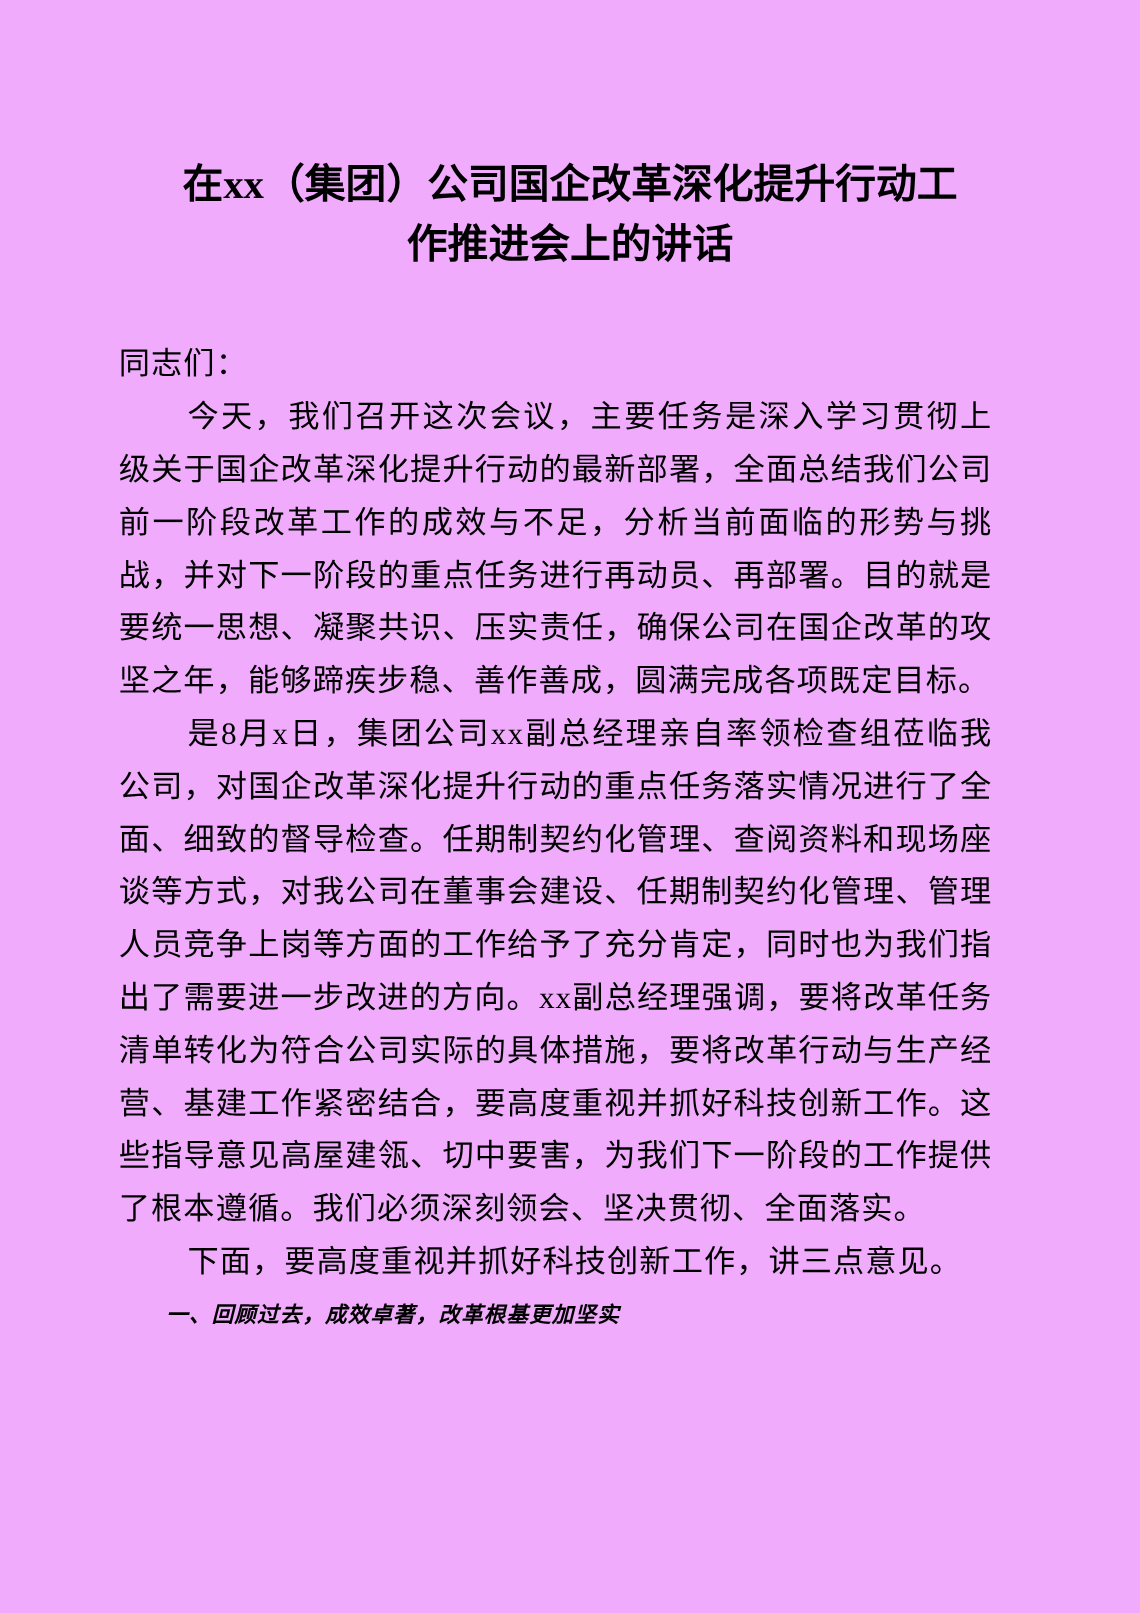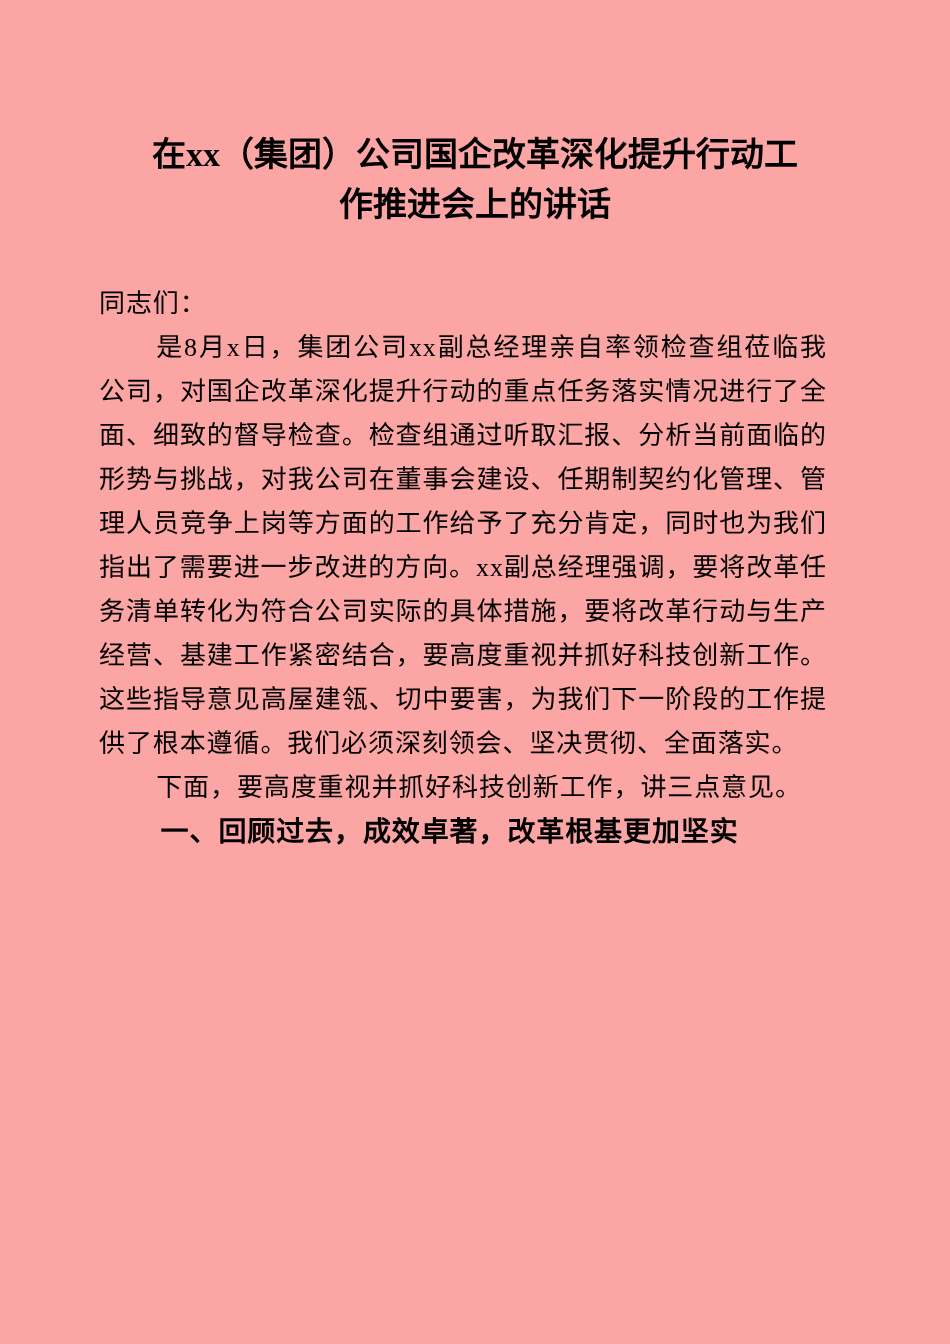--- a/index.html
+++ b/index.html
@@ -11,21 +11,21 @@
     height: 1344px;
     background: #ffffff;
     color: #000000;
     overflow: hidden;
     font-family: "Liberation Serif", "DejaVu Serif", serif;
   }
   .page {
     position: relative;
     width: 950px;
     height: 1344px;
-    background: #fca5a5;
+    background: #f0abfc;
     box-sizing: border-box;
   }
   .doc-title {
     margin: 0 auto;
     padding-top: 130px;
     width: 668px;
     text-align: center;
     font-family: "Liberation Serif", "DejaVu Serif", serif;
     font-weight: bold;
     font-size: 34px;
@@ -47,35 +47,37 @@
   }
   .salutation {
     text-indent: 0;
   }
   .para {
     text-indent: 2.2em;
   }
   .section-heading {
     font-family: "Liberation Sans", "DejaVu Sans", sans-serif;
     font-weight: bold;
-    font-size: 28px;
+    font-size: 18px;
     line-height: 44px;
     text-indent: 2.2em;
     text-align: left;
+    font-style: italic;
   }
 </style>
 </head>
 <body>
 
 <div class="page">
   <h1 class="doc-title">在xx（集团）公司国企改革深化提升行动工作推进会上的讲话</h1>
 
   <div class="doc-body">
     <p class="salutation">同志们：</p>
 
+    <p class="para">今天，我们召开这次会议，主要任务是深入学习贯彻上级关于国企改革深化提升行动的最新部署，全面总结我们公司前一阶段改革工作的成效与不足，分析当前面临的形势与挑战，并对下一阶段的重点任务进行再动员、再部署。目的就是要统一思想、凝聚共识、压实责任，确保公司在国企改革的攻坚之年，能够蹄疾步稳、善作善成，圆满完成各项既定目标。</p>
 
-    <p class="para">是8月x日，集团公司xx副总经理亲自率领检查组莅临我公司，对国企改革深化提升行动的重点任务落实情况进行了全面、细致的督导检查。检查组通过听取汇报、分析当前面临的形势与挑战，对我公司在董事会建设、任期制契约化管理、管理人员竞争上岗等方面的工作给予了充分肯定，同时也为我们指出了需要进一步改进的方向。xx副总经理强调，要将改革任务清单转化为符合公司实际的具体措施，要将改革行动与生产经营、基建工作紧密结合，要高度重视并抓好科技创新工作。这些指导意见高屋建瓴、切中要害，为我们下一阶段的工作提供了根本遵循。我们必须深刻领会、坚决贯彻、全面落实。</p>
+    <p class="para">是8月x日，集团公司xx副总经理亲自率领检查组莅临我公司，对国企改革深化提升行动的重点任务落实情况进行了全面、细致的督导检查。任期制契约化管理、查阅资料和现场座谈等方式，对我公司在董事会建设、任期制契约化管理、管理人员竞争上岗等方面的工作给予了充分肯定，同时也为我们指出了需要进一步改进的方向。xx副总经理强调，要将改革任务清单转化为符合公司实际的具体措施，要将改革行动与生产经营、基建工作紧密结合，要高度重视并抓好科技创新工作。这些指导意见高屋建瓴、切中要害，为我们下一阶段的工作提供了根本遵循。我们必须深刻领会、坚决贯彻、全面落实。</p>
 
     <p class="para">下面，要高度重视并抓好科技创新工作，讲三点意见。</p>
 
     <h2 class="section-heading">一、回顾过去，成效卓著，改革根基更加坚实</h2>
   </div>
 </div>
 
 </body></html>

